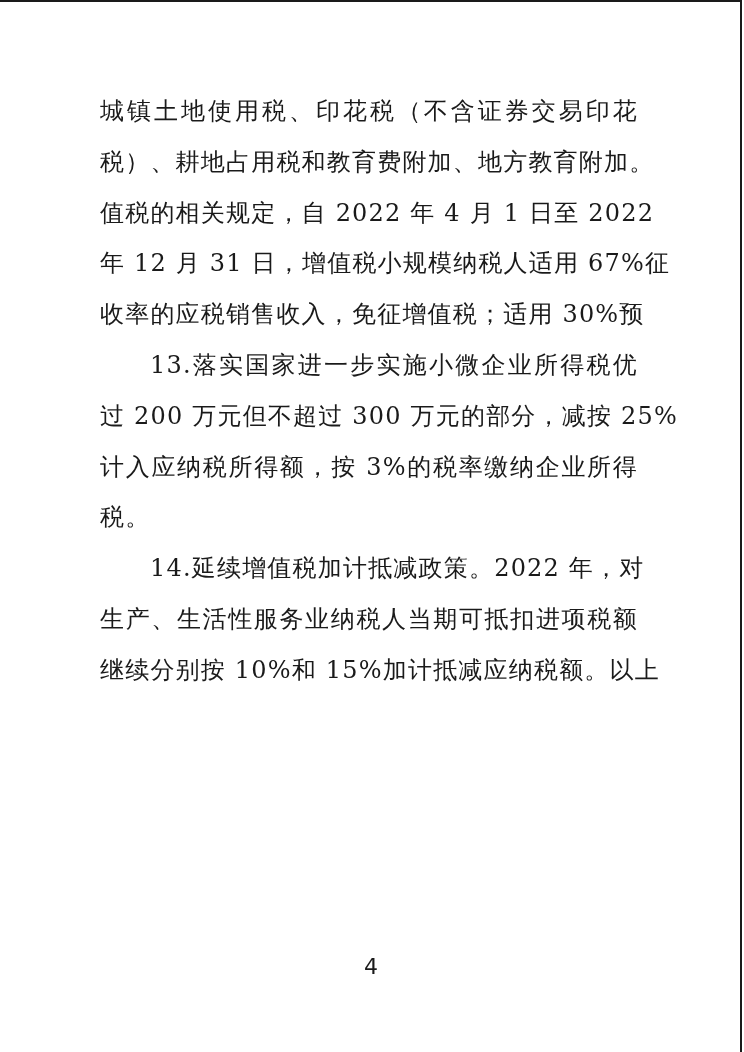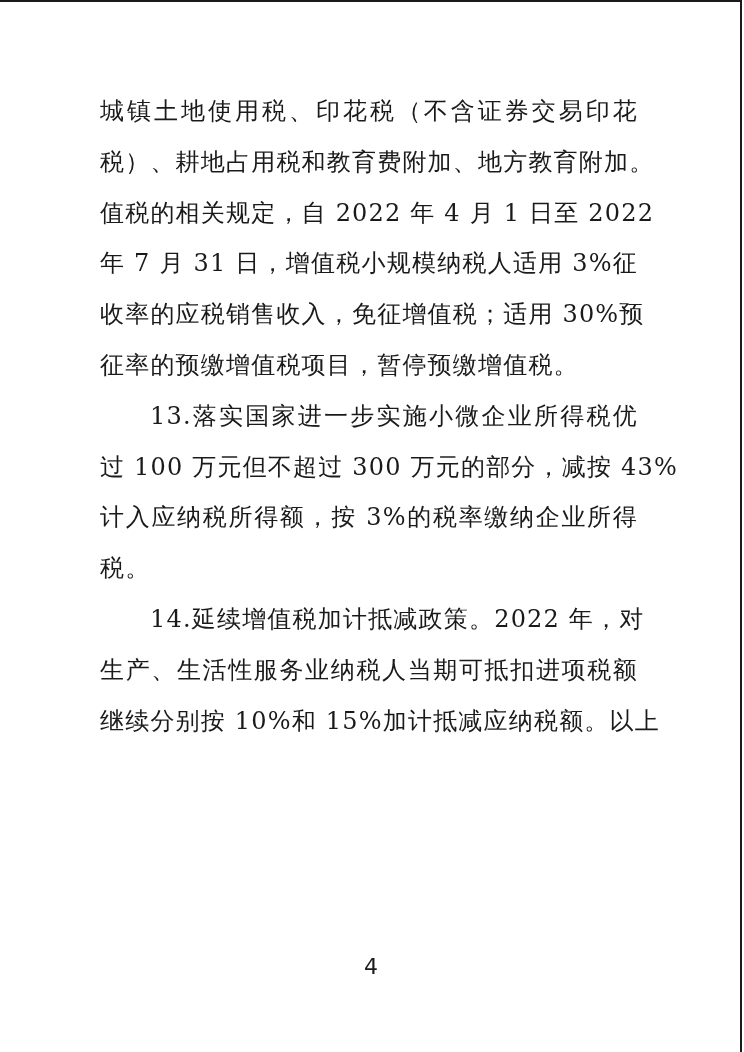--- a/index.html
+++ b/index.html
@@ -62,25 +62,24 @@
     }
   </style>
 </head>
 <body>
 
 <div class="page">
   <div class="body-text">
     <div class="line">城镇土地使用税、印花税（不含证券交易印花</div>
     <div class="line last">税）、耕地占用税和教育费附加、地方教育附加。</div>
     <div class="line">值税的相关规定，自 2022 年 4 月 1 日至 2022</div>
-    <div class="line">年 7 月 31 日，增值税小规模纳税人适用 3%征</div>
+    <div class="line">年 12 月 31 日，增值税小规模纳税人适用 67%征</div>
     <div class="line">收率的应税销售收入，免征增值税；适用 30%预</div>
-    <div class="line last">征率的预缴增值税项目，暂停预缴增值税。</div>
     <div class="line indent">13.落实国家进一步实施小微企业所得税优</div>
-    <div class="line">过 100 万元但不超过 300 万元的部分，减按 43%</div>
+    <div class="line">过 200 万元但不超过 300 万元的部分，减按 25%</div>
     <div class="line">计入应纳税所得额，按 3%的税率缴纳企业所得</div>
     <div class="line last">税。</div>
     <div class="line indent">14.延续增值税加计抵减政策。2022 年，对</div>
     <div class="line">生产、生活性服务业纳税人当期可抵扣进项税额</div>
     <div class="line">继续分别按 10%和 15%加计抵减应纳税额。以上</div>
   </div>
   <div class="page-number">4</div>
 </div>
 
 </body></html>

